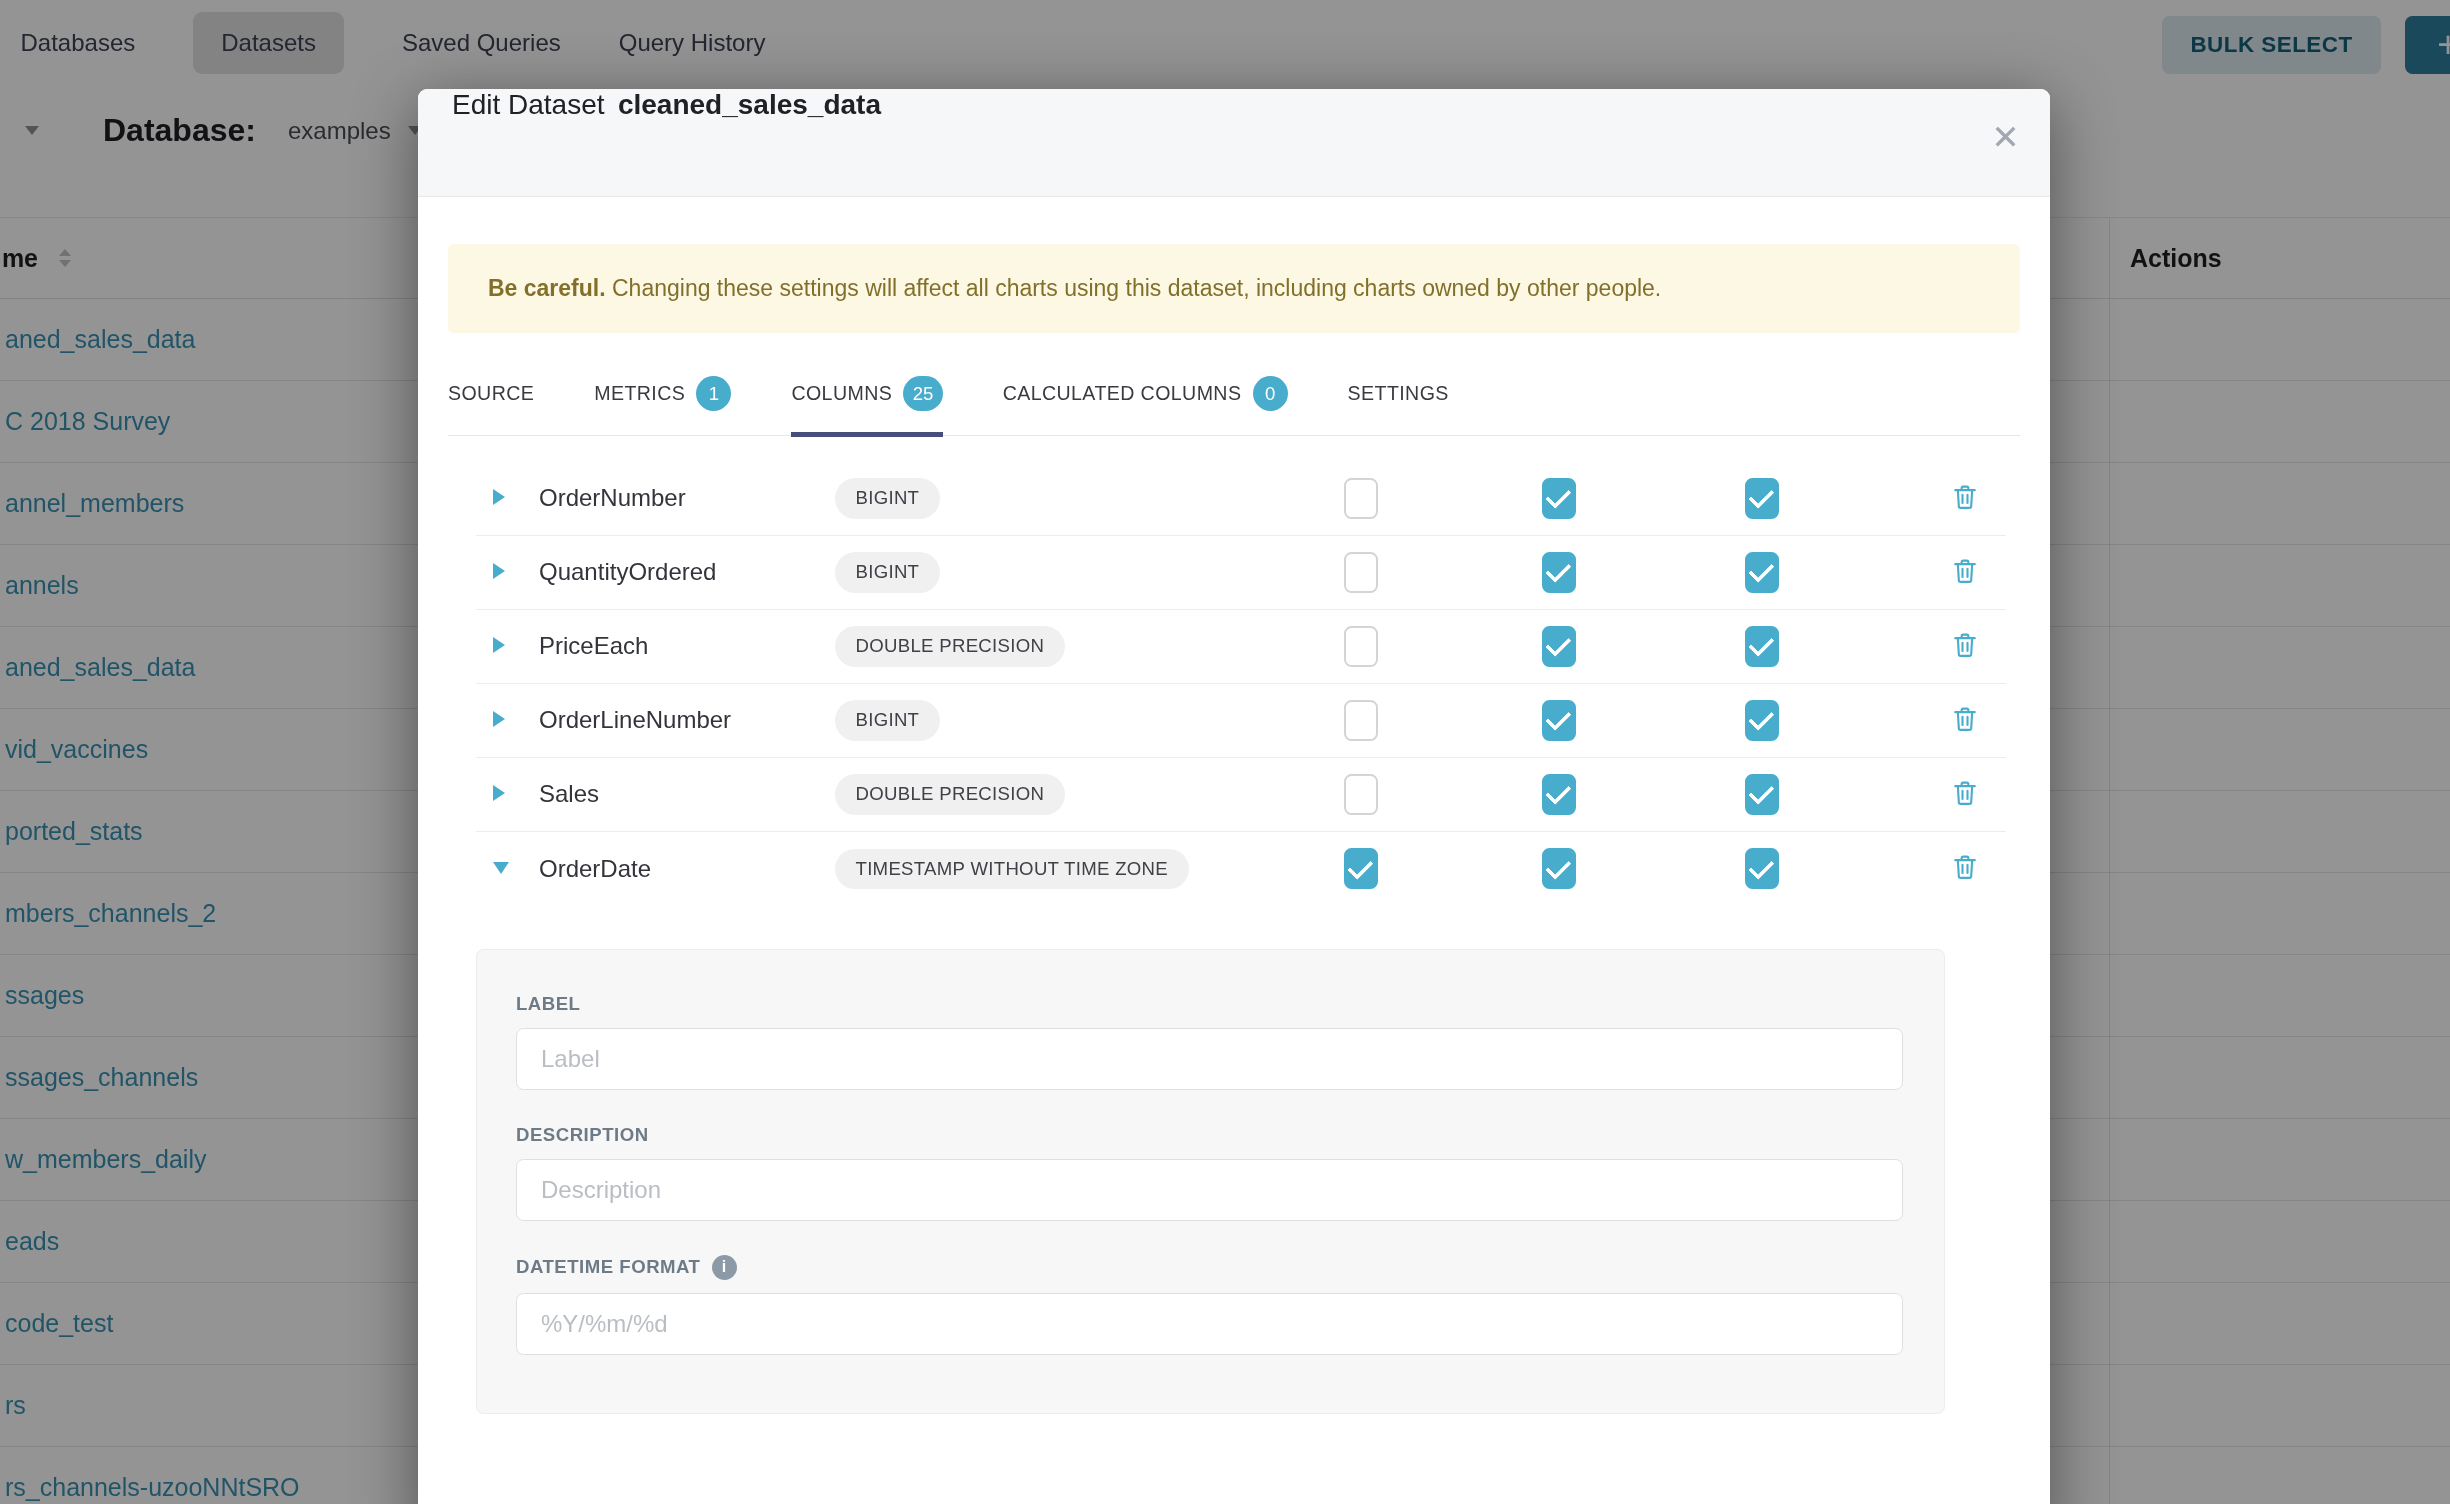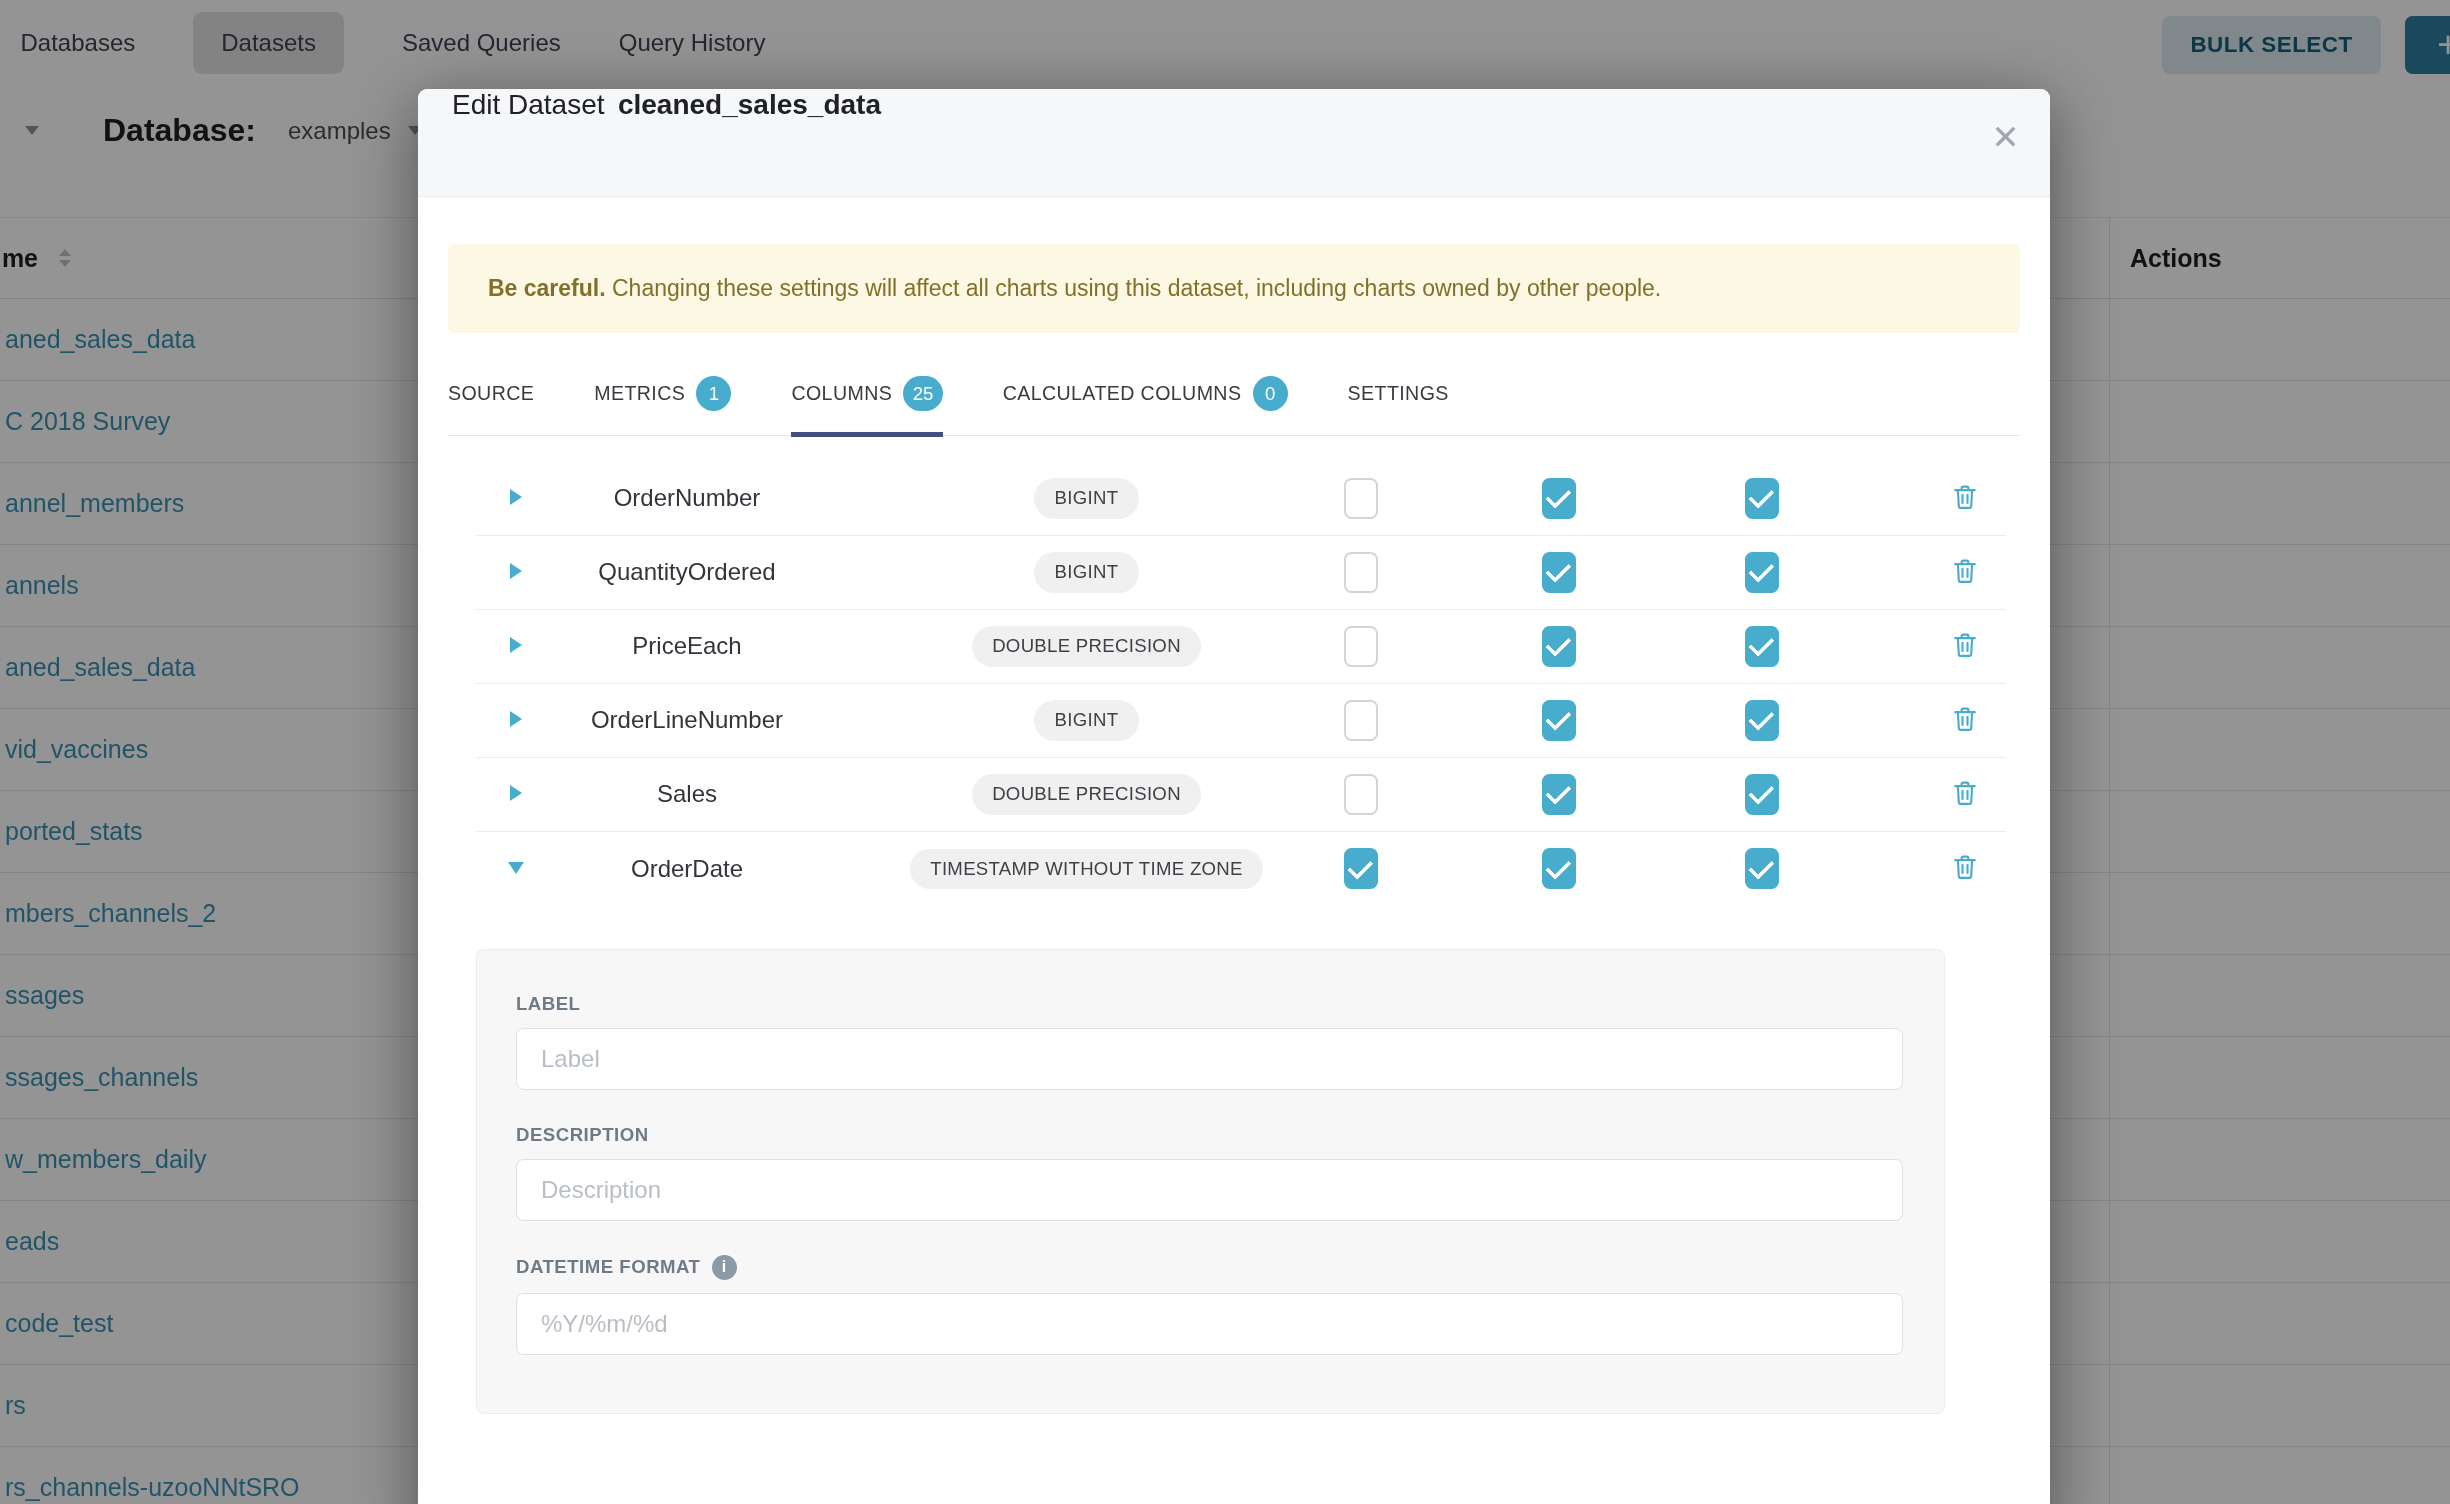--- a/index.html
+++ b/index.html
@@ -68,21 +68,21 @@
          border-bottom:5.6px solid transparent; cursor:pointer; }
   .tab.active { border-bottom-color:var(--tab-underline); }
   .tab-label { font-size:19.6px; font-weight:500; letter-spacing:0.4px; color:#3A3B40; white-space:nowrap; }
   .badge { min-width:35px; height:35px; padding:0 9.3px; border-radius:17.7px; background:var(--accent);
            color:#fff; font-size:18.6px; display:flex; align-items:center; justify-content:center; }
 
   .cols-table { margin:26px 14px 0 28px; }
   .cols-head, .cols-row { display:grid; grid-template-columns:63px 296px 503px 198px 203px 203px 1fr;
                           align-items:center; }
   .cols-head { height:67px; border-bottom:2.8px solid #D8D8D8; font-size:22.4px; font-weight:600; color:#23242B; }
-  .cols-row { height:74px; border-bottom:1.9px solid #ECECEC;text-align:center; }
+  .cols-row { height:74px; border-bottom:1.9px solid #ECECEC; }
   .cols-row:last-child { border-bottom:none; }
   .caret-cell { padding-left:17px; }
   .caret-right { width:0; height:0; border-top:8.4px solid transparent; border-bottom:8.4px solid transparent;
                  border-left:12px solid var(--accent); display:inline-block; cursor:pointer; }
   .caret-down { width:0; height:0; border-left:8.4px solid transparent; border-right:8.4px solid transparent;
                 border-top:12px solid var(--accent); display:inline-block; cursor:pointer; }
   .col-name { font-size:24px; color:#34353C; }
   .pill { display:inline-block; background:#F0F0F1; border-radius:931px; padding:9.3px 20.5px;
           font-size:18.6px; color:#3F4147; letter-spacing:0.3px; white-space:nowrap; }
   .cb { width:34px; height:41px; border-radius:7.5px; margin-left:5.6px; cursor:pointer; background:#fff;

